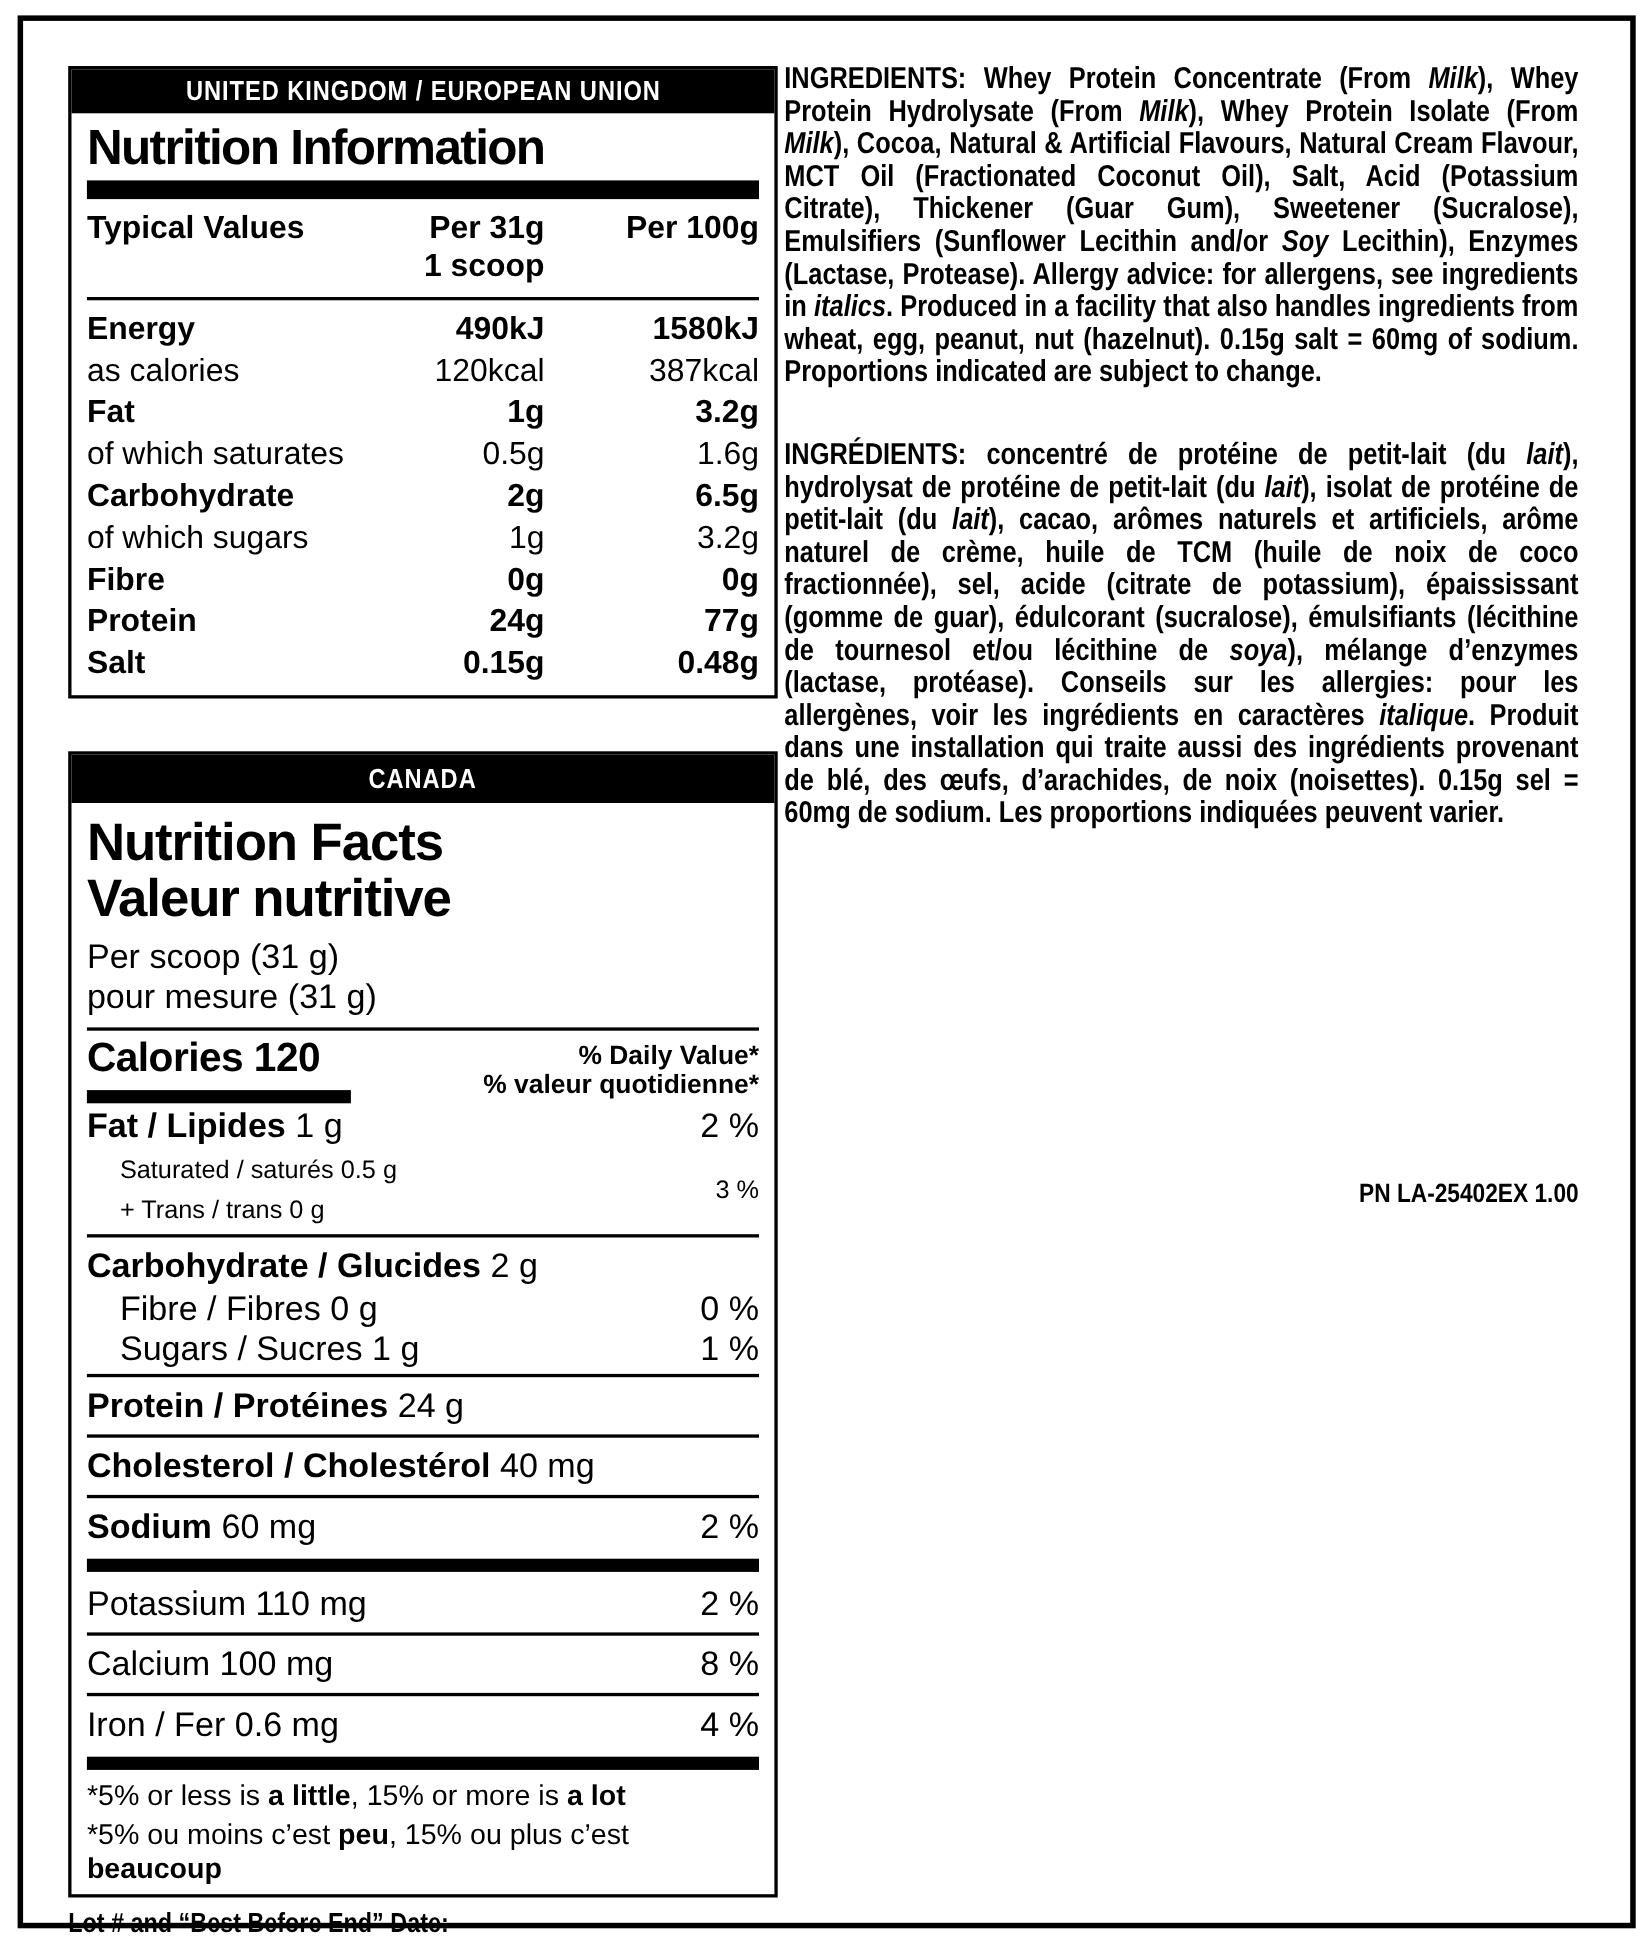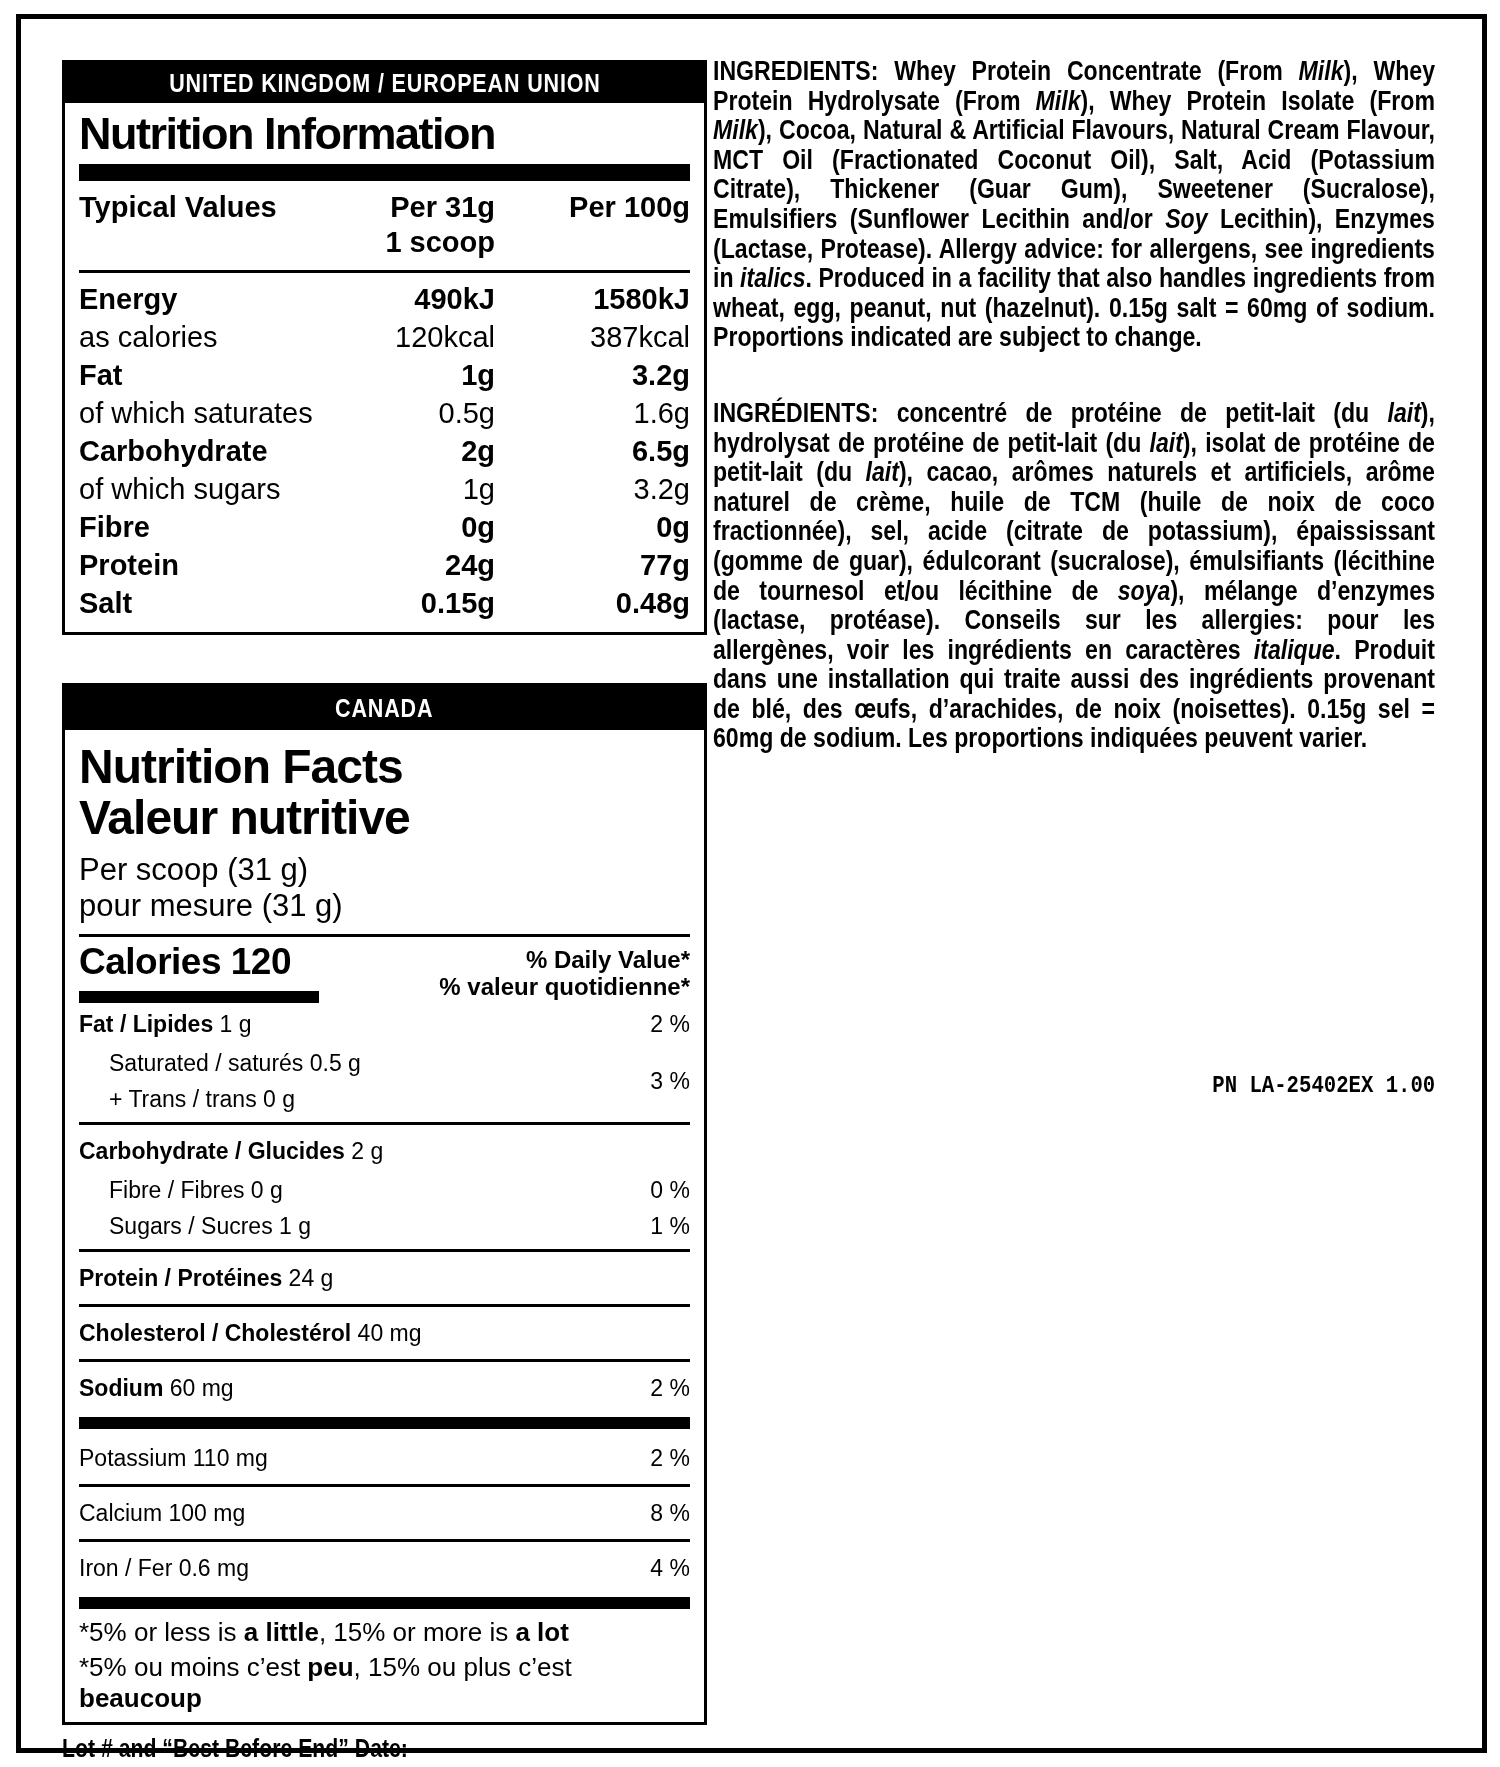--- a/index.html
+++ b/index.html
@@ -47,21 +47,21 @@
   .ca-body { padding:8px 14px 8px; }
   .ca-title { font-size:48px; font-weight:bold; letter-spacing:-1px; line-height:1.06; margin:4px 0 8px; }
   .serving { font-size:31px; line-height:36px; }
   .rule  { border-top:3px solid #000; margin:5px 0; }
   .rule.first { margin-top:10px; }
   .bbar { height:12px; background:#000; margin:8px 0; }
   .cal-wrap { display:flex; justify-content:space-between; align-items:flex-start; margin-top:2px; }
   .cal-text { font-size:37px; font-weight:bold; letter-spacing:-0.5px; line-height:40px; display:block; }
   .cal-bar { height:12px; background:#000; width:240px; margin-top:9px; }
   .dv-head { text-align:right; font-weight:bold; font-size:24px; line-height:27px; padding-top:4px; }
-  .ca-row { display:flex; font-size:23px; line-height:42px; }
+  .ca-row { display:flex; font-size:31px; line-height:42px; }
   .ca-row .lbl { flex:1; }
   .ca-row .lbl b { font-weight:bold; }
   .ca-row .dv { width:120px; text-align:right; }
   .ca-row.sub { line-height:36px;align-items:center; }
   .ca-row .ind { padding-left:30px; }
   .ca-row2 { display:flex; font-size:23px; }
   .ca-row2 .lines { flex:1; line-height:36px; padding-left:30px; }
   .ca-row2 .dv { width:120px; text-align:right; align-self:center; }
   .fn { font-size:26px; line-height:31px; margin-top:4px; }
   .bd { font-weight:bold; }
@@ -74,21 +74,21 @@
   }
 
   
   .ing-col { position:absolute; left:713px; top:56px; width:722px; }
   .ing {
     font-weight:bold; font-size:27.5px; line-height:29.6px; text-align:justify;
     width:860px; transform:scaleX(0.8395); transform-origin:0 0;
   }
   .ing + .ing { margin-top:46px; }
   .pn {
-    position:absolute; left:713px; top:1072px; width:722px; text-align:right;font-family:Liberation Mono, monospace;
+    position:absolute; left:713px; top:1072px; width:722px; text-align:right;
   }
   .pn span {
     display:inline-block; font-weight:bold; font-size:24px;
     transform:scaleX(0.86); transform-origin:100% 0; white-space:nowrap;
   }
 </style>
 </head>
 <body>
 
 <div class="page">

